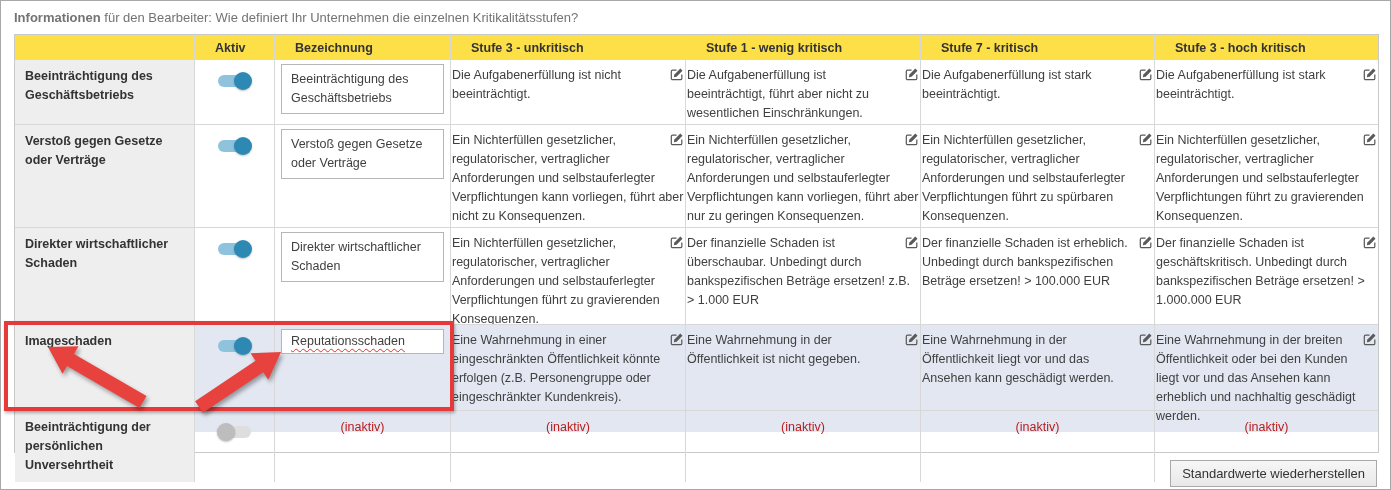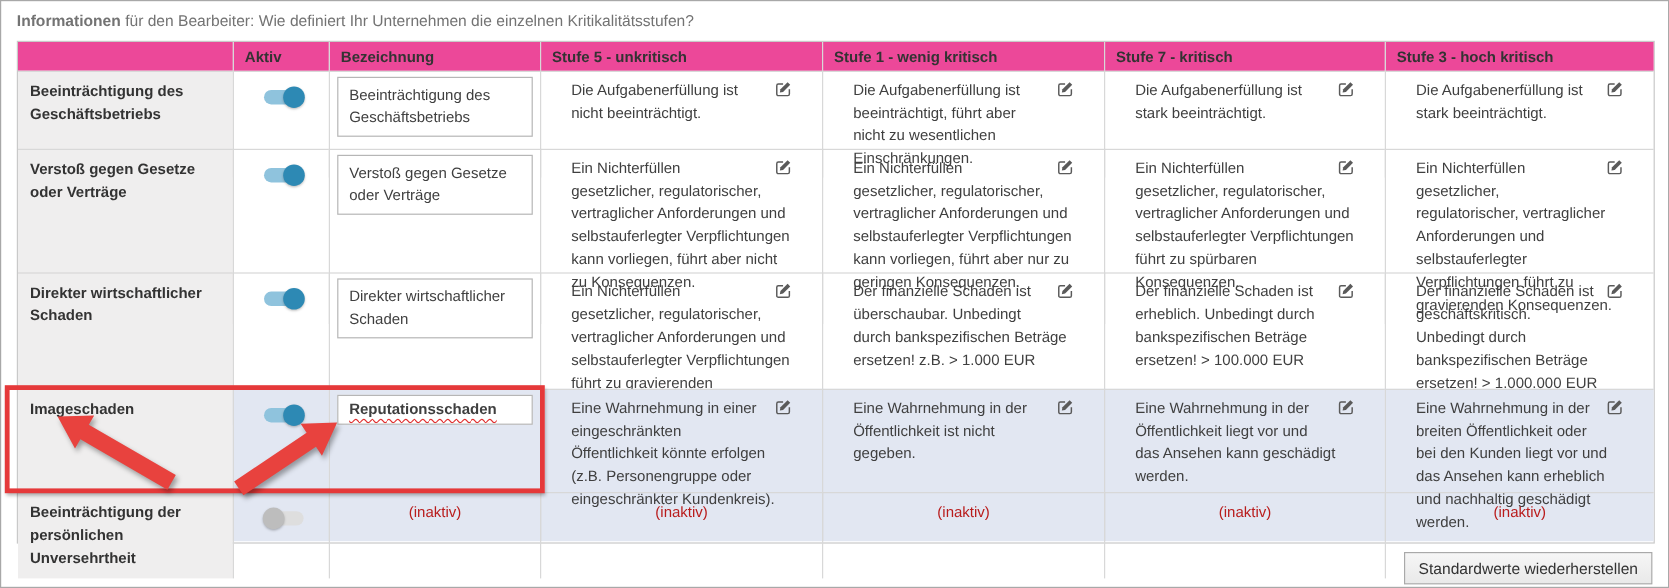--- a/index.html
+++ b/index.html
@@ -26,27 +26,27 @@
   }
   .trow {
     display: grid;
     grid-template-columns: 179px 80px 176px 235px 235px 234px 1fr;
   }
   .cell {
     position: relative;
     border-left: 1px solid #d8d8d8;
     border-top: 1px solid #d8d8d8;
     font-size: 12.5px; line-height: 19px; color: #3f3f3f;
-    padding: 6px 25px;
+    padding: 6px 1px;
   }
   .trow .cell:first-child { border-left: none; }
   .thead .cell { border-top: none; }
   .thead .cell {
-    background: #ec4899; font-weight: bold; color: #333;
-    padding: 4px 9px; height: 24px; font-size: 12.5px;
+    background: #fde047; font-weight: bold; color: #333;
+    padding: 4px 20px; height: 24px; font-size: 12.5px;
   }
   .label-cell {
     background: #efeeee; font-weight: bold; color: #333;
     padding: 7px 10px;
   }
   .r1 { height: 65px; } .r2 { height: 103px; } .r3 { height: 97px; }
   .r4 { height: 86px; } .r5 { height: 42px; }
 
   .hl { background: #e2e7f2; }
 
@@ -61,21 +61,20 @@
   .bez-box {
     background:#fff; border:1px solid #b6b6b6;
     padding: 5px 9px; min-height: 44px;
     font-size:12.5px; line-height:19px; color:#3f3f3f;
   }
   .bez-box.single { min-height: 24px; padding: 2px 9px; }
   .misspelled {
     text-decoration: underline wavy #e03030;
     text-decoration-thickness: 1px;
     text-underline-offset: 3px;
-    font-weight: bold;
   }
 
   .stufe-cell .edit-icon { float: right; margin: 1px 0 4px 8px; cursor: pointer; }
   .inaktiv { text-align: center; color: #b91c1c; padding-top: 7px; }
 
   .footer { position: absolute; right: 13px; top: 459px; }
   .btn {
     font-family: "Liberation Sans", sans-serif;
     font-size: 13px; color: #333;
     background: linear-gradient(#f6f6f6, #e9e9e9);
@@ -102,21 +101,21 @@
   <div class="info-bar">
     <span class="b">Informationen</span><span> für den Bearbeiter: Wie definiert Ihr Unternehmen die einzelnen Kritikalitätsstufen?</span>
   </div>
 
   <div class="tbl">
 
     <div class="trow thead">
       <div class="cell"></div>
       <div class="cell">Aktiv</div>
       <div class="cell">Bezeichnung</div>
-      <div class="cell">Stufe 5 - unkritisch</div>
+      <div class="cell">Stufe 3 - unkritisch</div>
       <div class="cell">Stufe 1 - wenig kritisch</div>
       <div class="cell">Stufe 7 - kritisch</div>
       <div class="cell">Stufe 3 - hoch kritisch</div>
     </div>
 
     <div class="trow r1">
       <div class="cell label-cell">Beeinträchtigung des Geschäftsbetriebs</div>
       <div class="cell aktiv-cell">
         <span class="toggle on"><span class="track"></span><span class="knob"></span></span>
       </div>

